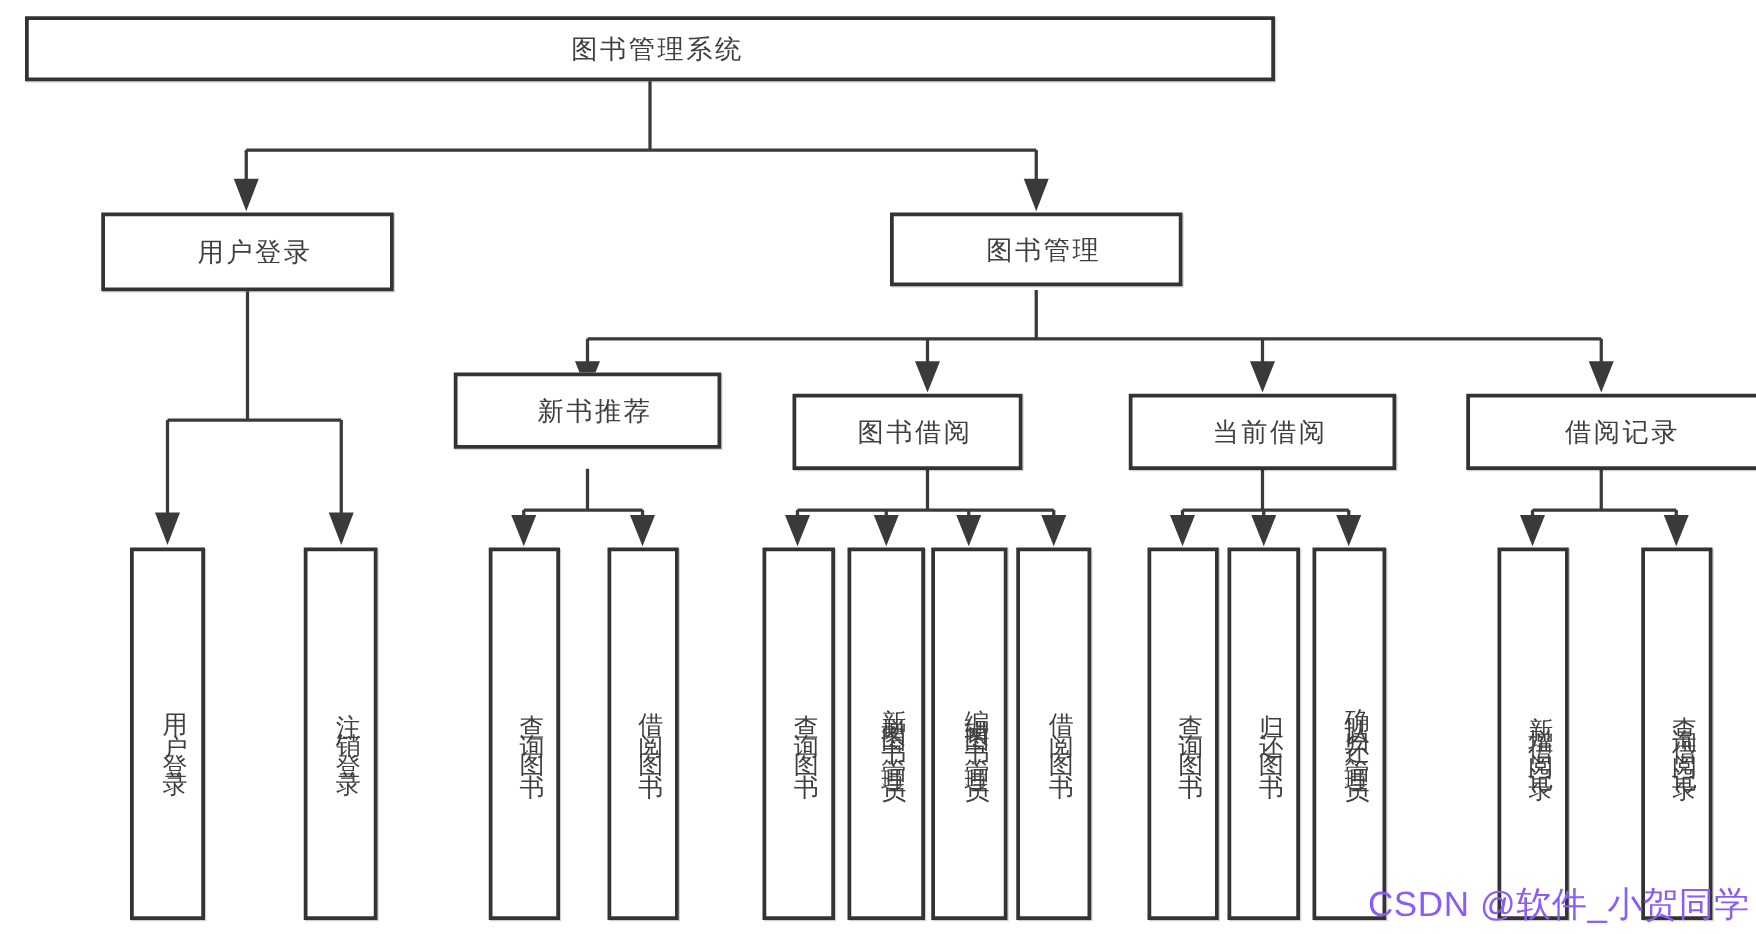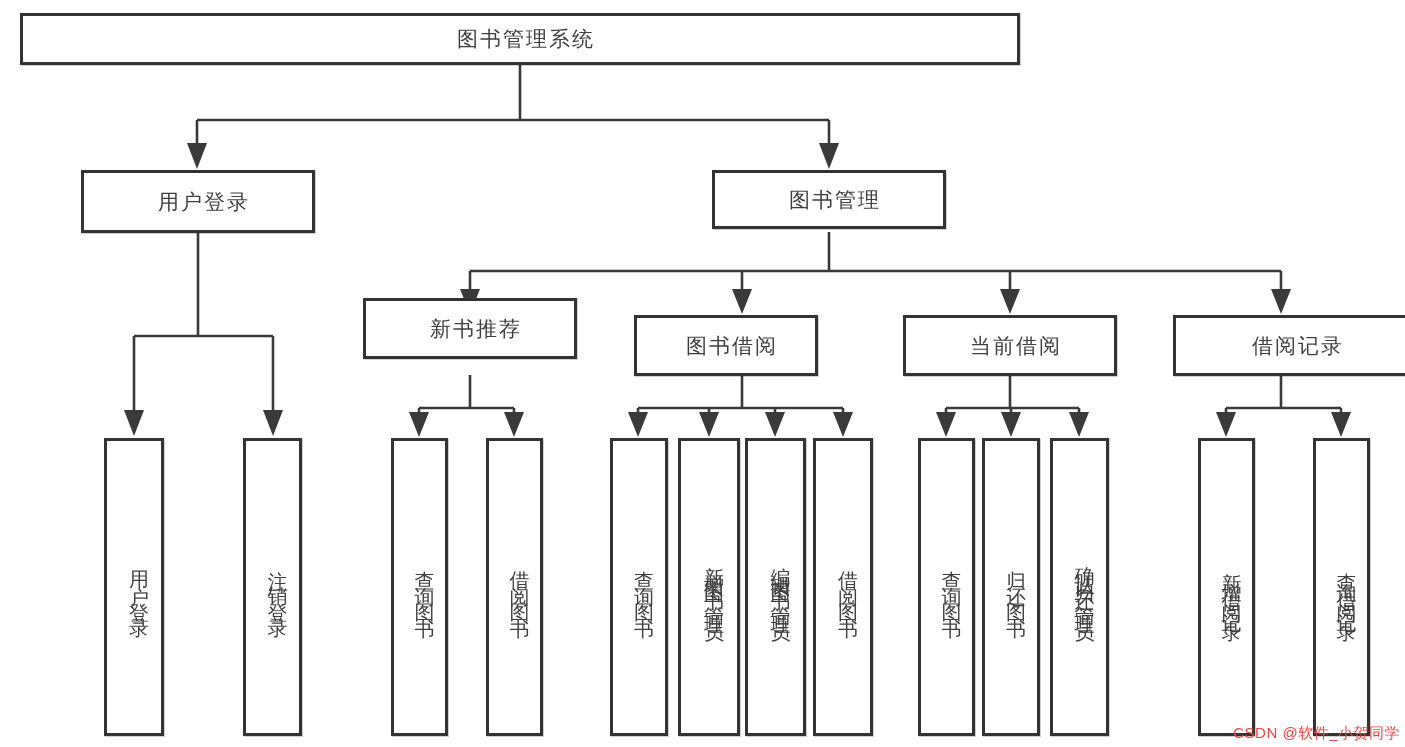--- a/index.html
+++ b/index.html
@@ -53,22 +53,22 @@
     font-size: 20px;
     white-space: nowrap;
   }
   .sp-wide  { letter-spacing: 16px; }
   .sp-mid   { letter-spacing: 10px; }
   .sp-tight { letter-spacing: 8px; }
   .watermark {
     position: absolute;
     right: 5px;
     bottom: 4px;
-    font-size: 15px;
-    color: #ef4444;
+    font-size: 28px;
+    color: #8b5cf6;
     letter-spacing: 0.5px;
     white-space: nowrap;
   }
 </style>
 </head>
 <body>
 
 <div class="stage">
 
   <svg class="wires" width="1405" height="747" viewBox="0 0 1405 747">

